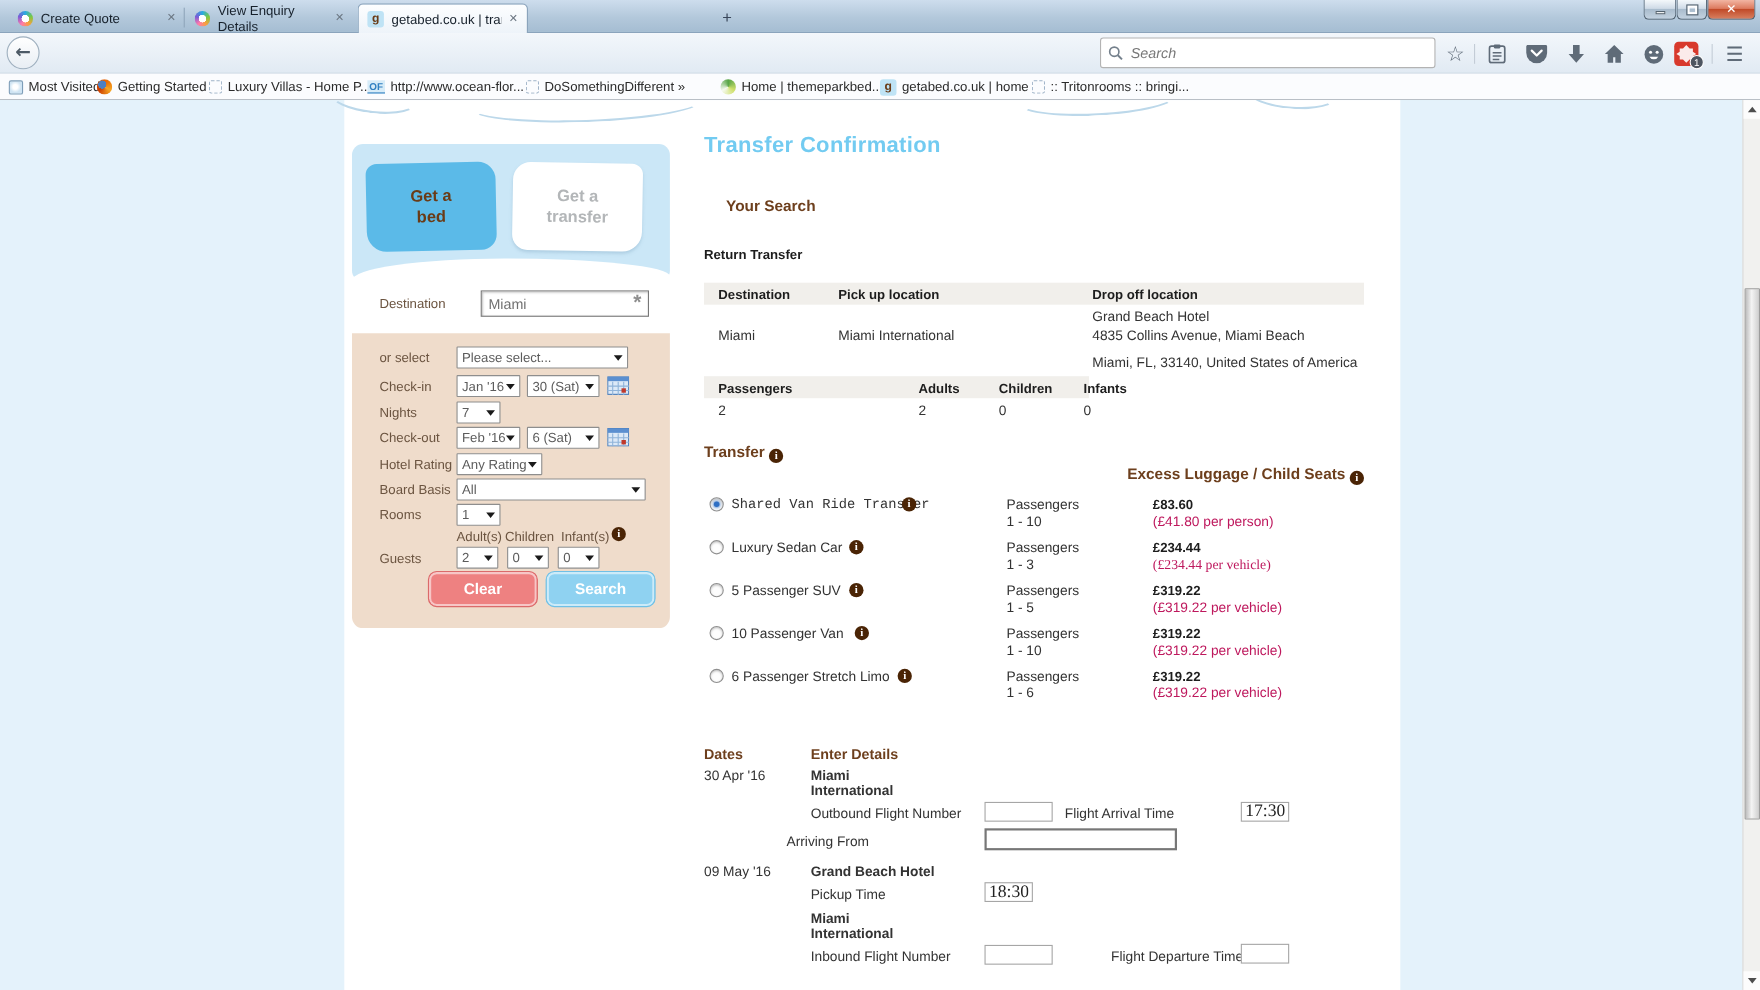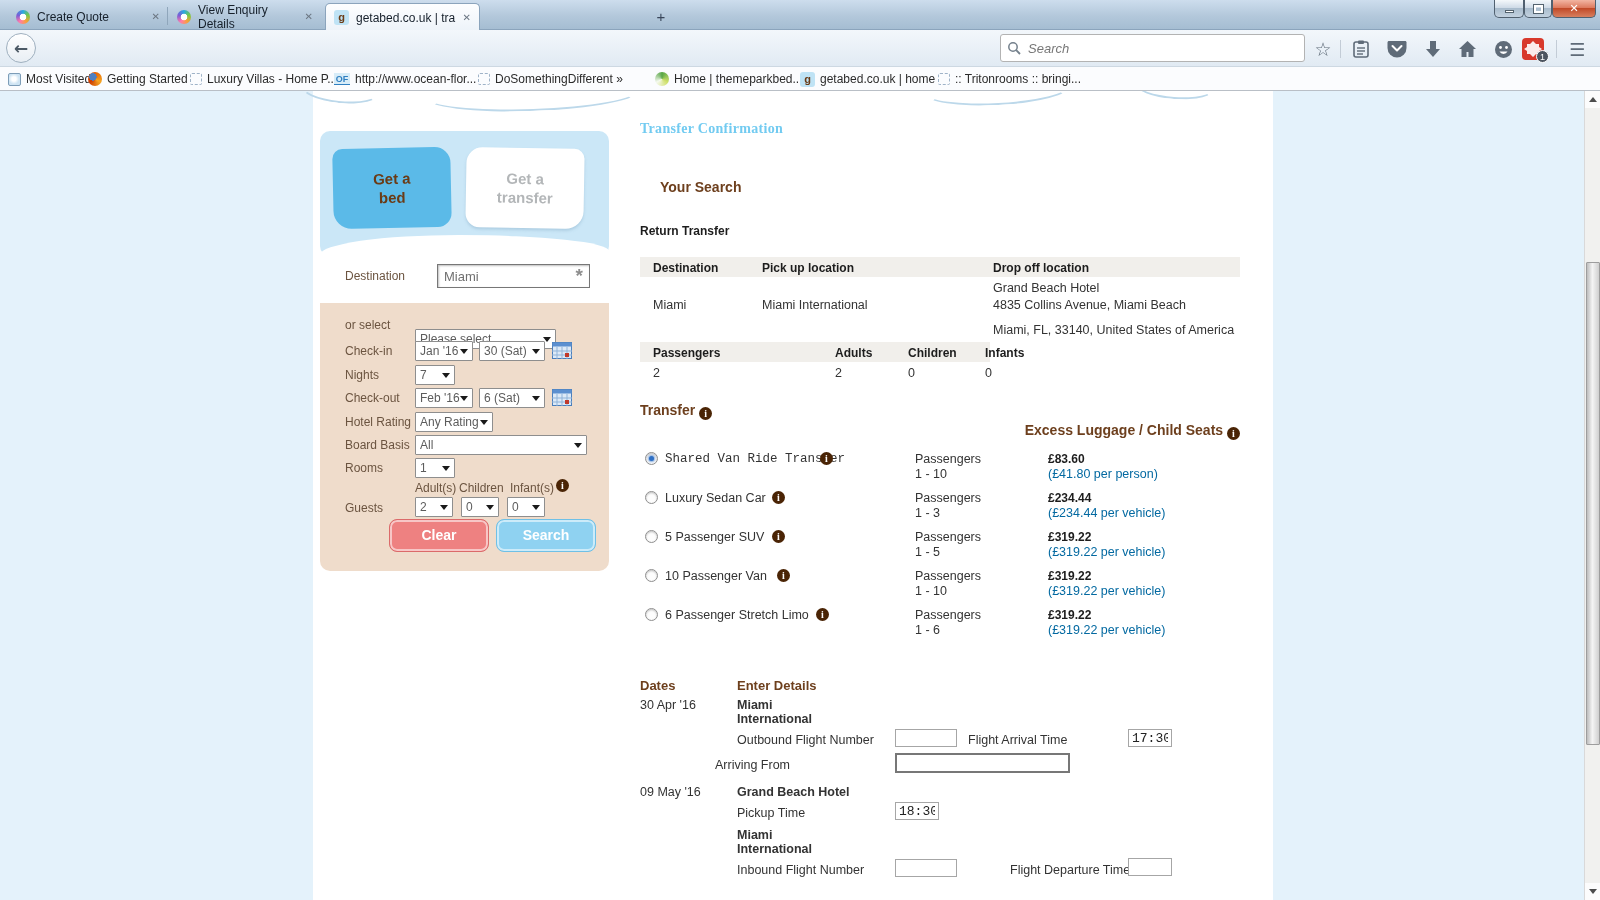--- a/index.html
+++ b/index.html
@@ -108,35 +108,35 @@
   .cal{position:absolute;width:20px;height:17px;}
   .info{display:inline-block;width:13px;height:13px;border-radius:50%;background:#4a2405;
     color:#fff;font-family:"Liberation Serif",serif;font-weight:bold;font-size:10px;
     text-align:center;line-height:13px;vertical-align:-2px;}
   .btn{position:absolute;width:100px;height:33px;border-radius:8px;color:#fff;font-weight:bold;
     font-size:14px;text-align:center;line-height:31px;box-shadow:inset 0 0 0 2px rgba(255,255,255,.55);}
   .btn.clear{left:389px;top:428px;background:#ee8181;border:1px solid #db6a6a;}
   .btn.search{left:496px;top:428px;background:#8fd2f1;border:1px solid #6fc0e6;}
 
   
-  .h-blue{position:absolute;color:#72cbf1;font-weight:bold;font-size:14px;letter-spacing:.3px;font-family:Liberation Serif, serif;}
+  .h-blue{position:absolute;color:#72cbf1;font-weight:bold;font-size:20px;letter-spacing:.3px;}
   .h-brown{position:absolute;color:#6d3f1d;font-weight:bold;font-size:14px;}
   .h-brown13{position:absolute;color:#6d3f1d;font-weight:bold;font-size:13px;}
   .bold12{position:absolute;font-weight:bold;font-size:12px;color:#1d1d1d;}
   .txt{position:absolute;font-size:12.5px;color:#333;}
   .txt b{color:#222;}
   .band{position:absolute;background:#f1efeb;height:20px;}
   .radio{position:absolute;width:13px;height:13px;border:1px solid #8f8f8f;border-radius:50%;
     background:#fdfdfd;box-shadow:inset 0 1px 2px rgba(0,0,0,.25);}
   .radio.checked::after{content:"";display:block;width:5px;height:5px;margin:3px;
     border-radius:50%;background:#2e6fc4;box-shadow:0 0 2px 1px rgba(46,111,196,.6);}
   .price{font-weight:bold;font-size:12px;color:#1d1d1d;}
-  .note{font-size:12.5px;color:#0369a1;}
+  .note{font-size:12.5px;color:#be185d;}
   .inp{position:absolute;border:1px solid #a6a6a6;height:18px;background:#fff;
-    font-family:Liberation Mono, monospace;font-size:13px;color:#222;padding:0 3px;}
+    font-family:Liberation Serif, serif;font-size:16px;color:#222;padding:0 3px;}
   .inp.focus{border:2px solid #777;}
 
   
   .sbar{position:absolute;left:1584px;top:0;width:16px;height:809px;background:#f1f1ef;
     border-left:1px solid #d9d9d9;}
   .sbtn{position:absolute;left:0;width:16px;height:17px;background:#fcfcfc;
     display:flex;align-items:center;justify-content:center;}
   .tri-up{width:0;height:0;border-left:4px solid transparent;border-right:4px solid transparent;
     border-bottom:5px solid #4d4d4d;}
   .tri-dn{width:0;height:0;border-left:4px solid transparent;border-right:4px solid transparent;
@@ -288,21 +288,21 @@
     </div>
     <div class="sp-white"></div>
     <span class="flabel" style="left:345px;top:178px;">Destination</span>
     <div class="dest-input">
       <span>Miami</span>
       <span class="ast">*</span>
     </div>
     <div class="sp-tan"></div>
 
     <span class="flabel" style="left:345px;top:227px;">or select</span>
-    <div class="sel" style="left:415px;top:224px;width:141px;margin-top:14px;">
+    <div class="sel" style="left:415px;top:224px;width:156px;">
       <span>Please select...</span>
         <span class="car"></span>
     </div>
 
     <span class="flabel" style="left:345px;top:253px;">Check-in</span>
     <div class="sel" style="left:415px;top:250px;width:58px;">
       <span>Jan '16</span>
         <span class="car"></span>
     </div>
     <div class="sel" style="left:479px;top:250px;width:66px;">
@@ -432,21 +432,21 @@
       <span class="price" style="position:absolute;left:1048px;top:361px;">£83.60</span>
       <span class="note" style="position:absolute;left:1048px;top:376px;">(£41.80 per person)</span>
     </div>
     <div>
       <span class="radio" style="left:645px;top:400px;"></span>
       <span class="txt" style="left:665px;top:400px;">Luxury Sedan Car</span>
       <span class="info" style="position:absolute;left:772px;top:400px;">i</span>
       <span class="txt" style="left:915px;top:400px;">Passengers</span>
       <span class="txt" style="left:915px;top:415px;">1 - 3</span>
       <span class="price" style="position:absolute;left:1048px;top:400px;">£234.44</span>
-      <span class="note" style="position:absolute;left:1048px;top:415px;">(£234.44 per vehicle)</span>
+      <span class="note" style="position:absolute;left:1048px;top:415px;font-family:Liberation Serif, serif;">(£234.44 per vehicle)</span>
     </div>
     <div>
       <span class="radio" style="left:645px;top:439px;"></span>
       <span class="txt" style="left:665px;top:439px;">5 Passenger SUV</span>
       <span class="info" style="position:absolute;left:772px;top:439px;">i</span>
       <span class="txt" style="left:915px;top:439px;">Passengers</span>
       <span class="txt" style="left:915px;top:454px;">1 - 5</span>
       <span class="price" style="position:absolute;left:1048px;top:439px;">£319.22</span>
       <span class="note" style="position:absolute;left:1048px;top:454px;">(£319.22 per vehicle)</span>
     </div>

